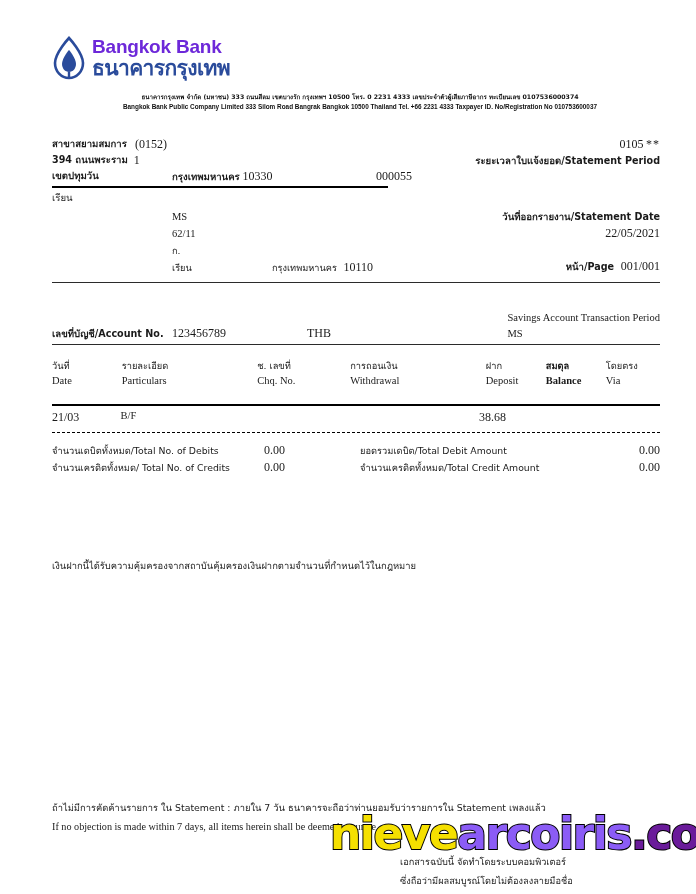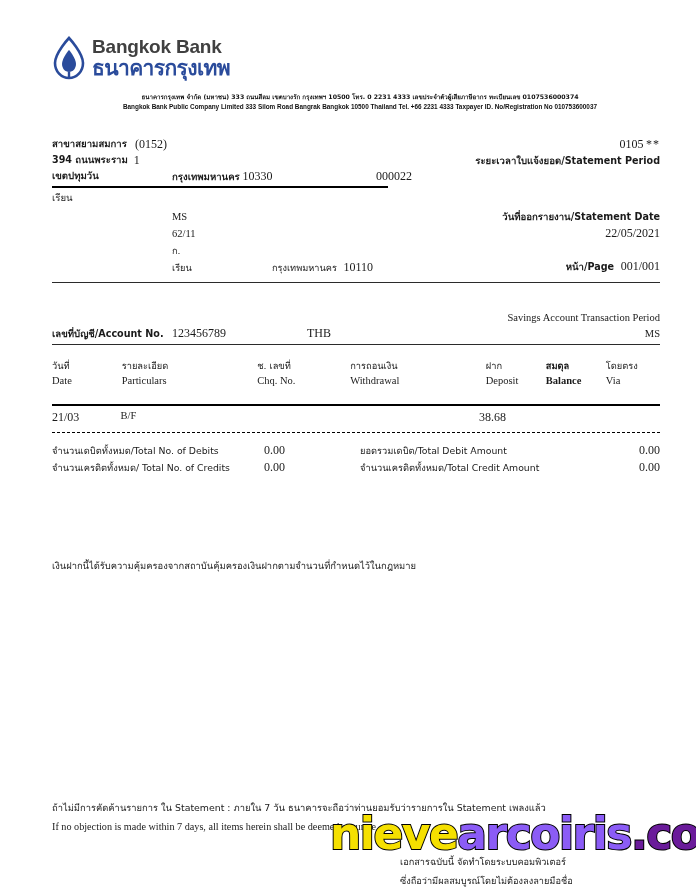--- a/index.html
+++ b/index.html
@@ -29,21 +29,21 @@
     display: flex;
     align-items: center;
     gap: 6px;
   }
   .logo-mark { width: 34px; height: 44px; flex: none; }
   .logo-words { display: flex; flex-direction: column; line-height: 1; }
   .logo-en {
     font-family: "Liberation Sans", "DejaVu Sans", sans-serif;
     font-weight: bold;
     font-size: 19px;
-    color: #404040;
+    color: #6d28d9;
     letter-spacing: -0.2px;
   }
   .logo-th {
     font-family: "DejaVu Sans", "Liberation Sans", sans-serif;
     font-weight: bold;
     font-size: 21px;
     color: #2a4b9b;
     letter-spacing: -0.6px;
     margin-top: 2px;
   }
@@ -150,21 +150,21 @@
     top: 259px;
     text-align: right;
     font-size: 10.5px;
   }
 
   
   .acct-right {
     position: absolute;
     right: 36px;
     top: 310px;
-    text-align: right;
+    text-align: left;
     font-size: 10.5px;
     line-height: 16px;
   }
   .acct {
     position: absolute;
     left: 52px;
     top: 326px;
     font-size: 10.5px;
     display: flex;
     align-items: baseline;
@@ -335,21 +335,21 @@
     <div class="branch-row">
       <span class="th-b">394 ถนนพระราม</span>
       <span class="num" style="margin-left:6px;">1</span>
     </div>
     <div class="branch-row">
       <span class="th-b c1">เขตปทุมวัน</span>
       <span class="c2">
         <span class="th-b">กรุงเทพมหานคร</span>
         <span class="num">10330</span>
       </span>
-      <span class="c3 num">000022</span>
+      <span class="c3 num">000055</span>
     </div>
   </div>
 
   <div class="period">
     <div>
       <span class="num">0105</span>
       <span class="num code">**</span>
     </div>
     <div class="th-b">ระยะเวลาใบแจ้งยอด/Statement Period</div>
   </div>

